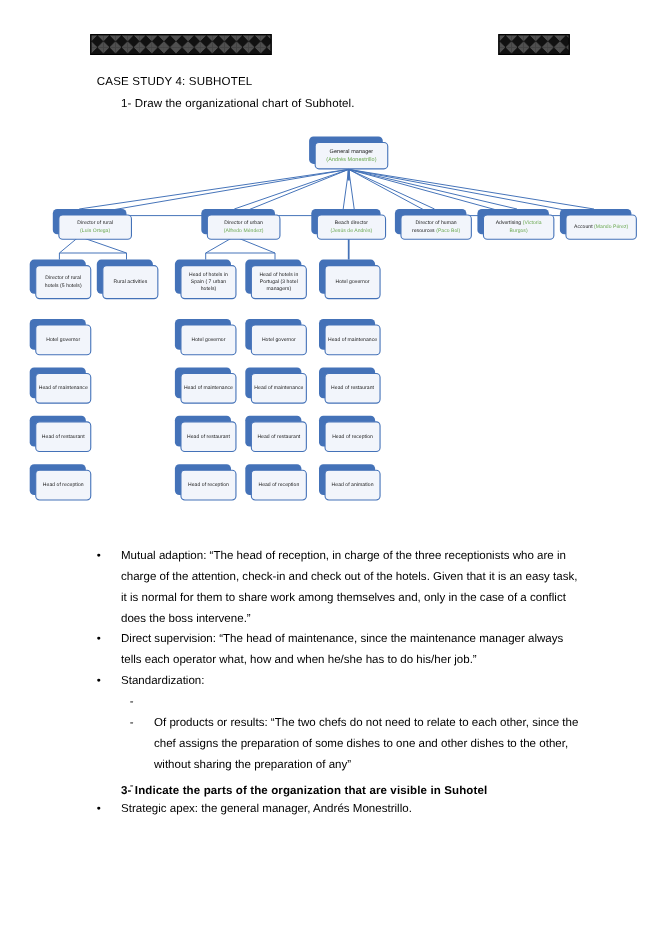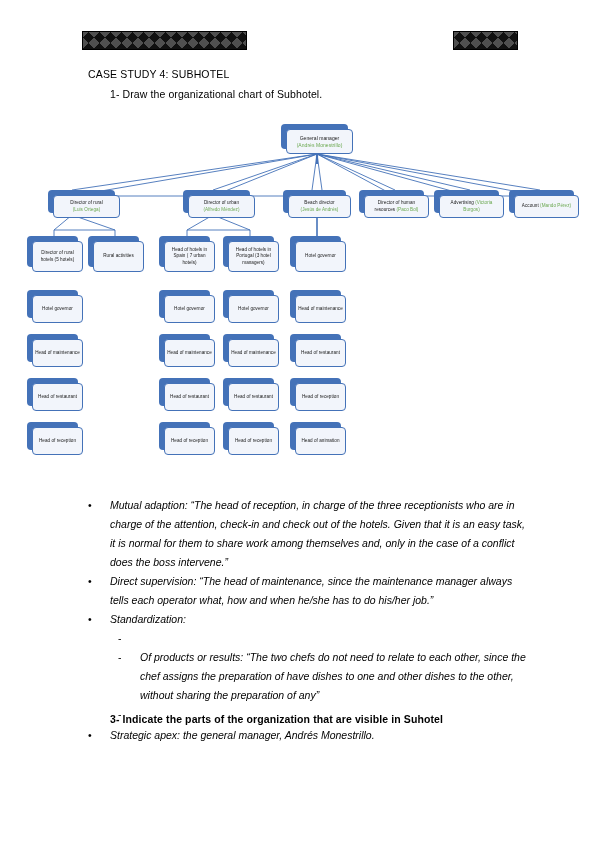--- a/index.html
+++ b/index.html
@@ -119,21 +119,20 @@
     width: 22px;
     flex: 0 0 22px;
     text-align: left;
     font-size: 10.5px;
     line-height: 19px;
   }
   .bullet-text {
     flex: 1;
     font-size: 10.5px;
     line-height: 19px;
-    font-style: italic;
   }
   .sub-row { padding-left: 30px; }
   .sub-row .bullet-mark { width: 22px; flex: 0 0 22px; }
 </style>
 </head>
 <body>
 
 <div id="page">
 
   <div class="redaction" style="left:82px; top:31px; width:165px; height:19px;"></div>
@@ -379,21 +378,21 @@
     </div>
     <div class="bullet-row">
       <div class="bullet-mark">•</div>
       <div class="bullet-text">Standardization:</div>
     </div>
     <div class="bullet-row sub-row">
       <div class="bullet-mark">-</div>
     </div>
     <div class="bullet-row sub-row">
       <div class="bullet-mark">-</div>
-      <div class="bullet-text">Of products or results: “The two chefs do not need to relate to each other, since the chef assigns the preparation of have dishes to one and other dishes to the other, without sharing the preparation of any”</div>
+      <div class="bullet-text">Of products or results: “The two chefs do not need to relate to each other, since the chef assigns the preparation of some dishes to one and other dishes to the other, without sharing the preparation of any”</div>
     </div>
     <div class="bullet-row sub-row">
       <div class="bullet-mark">-</div>
     </div>
   </div>
 
   <div class="q-line" style="left:110px; top:713px;font-weight:bold;">3-   Indicate the parts of the organization that are visible in Suhotel</div>
 
   <div class="body-block" style="left:88px; top:726px; width:440px;">
     <div class="bullet-row">

